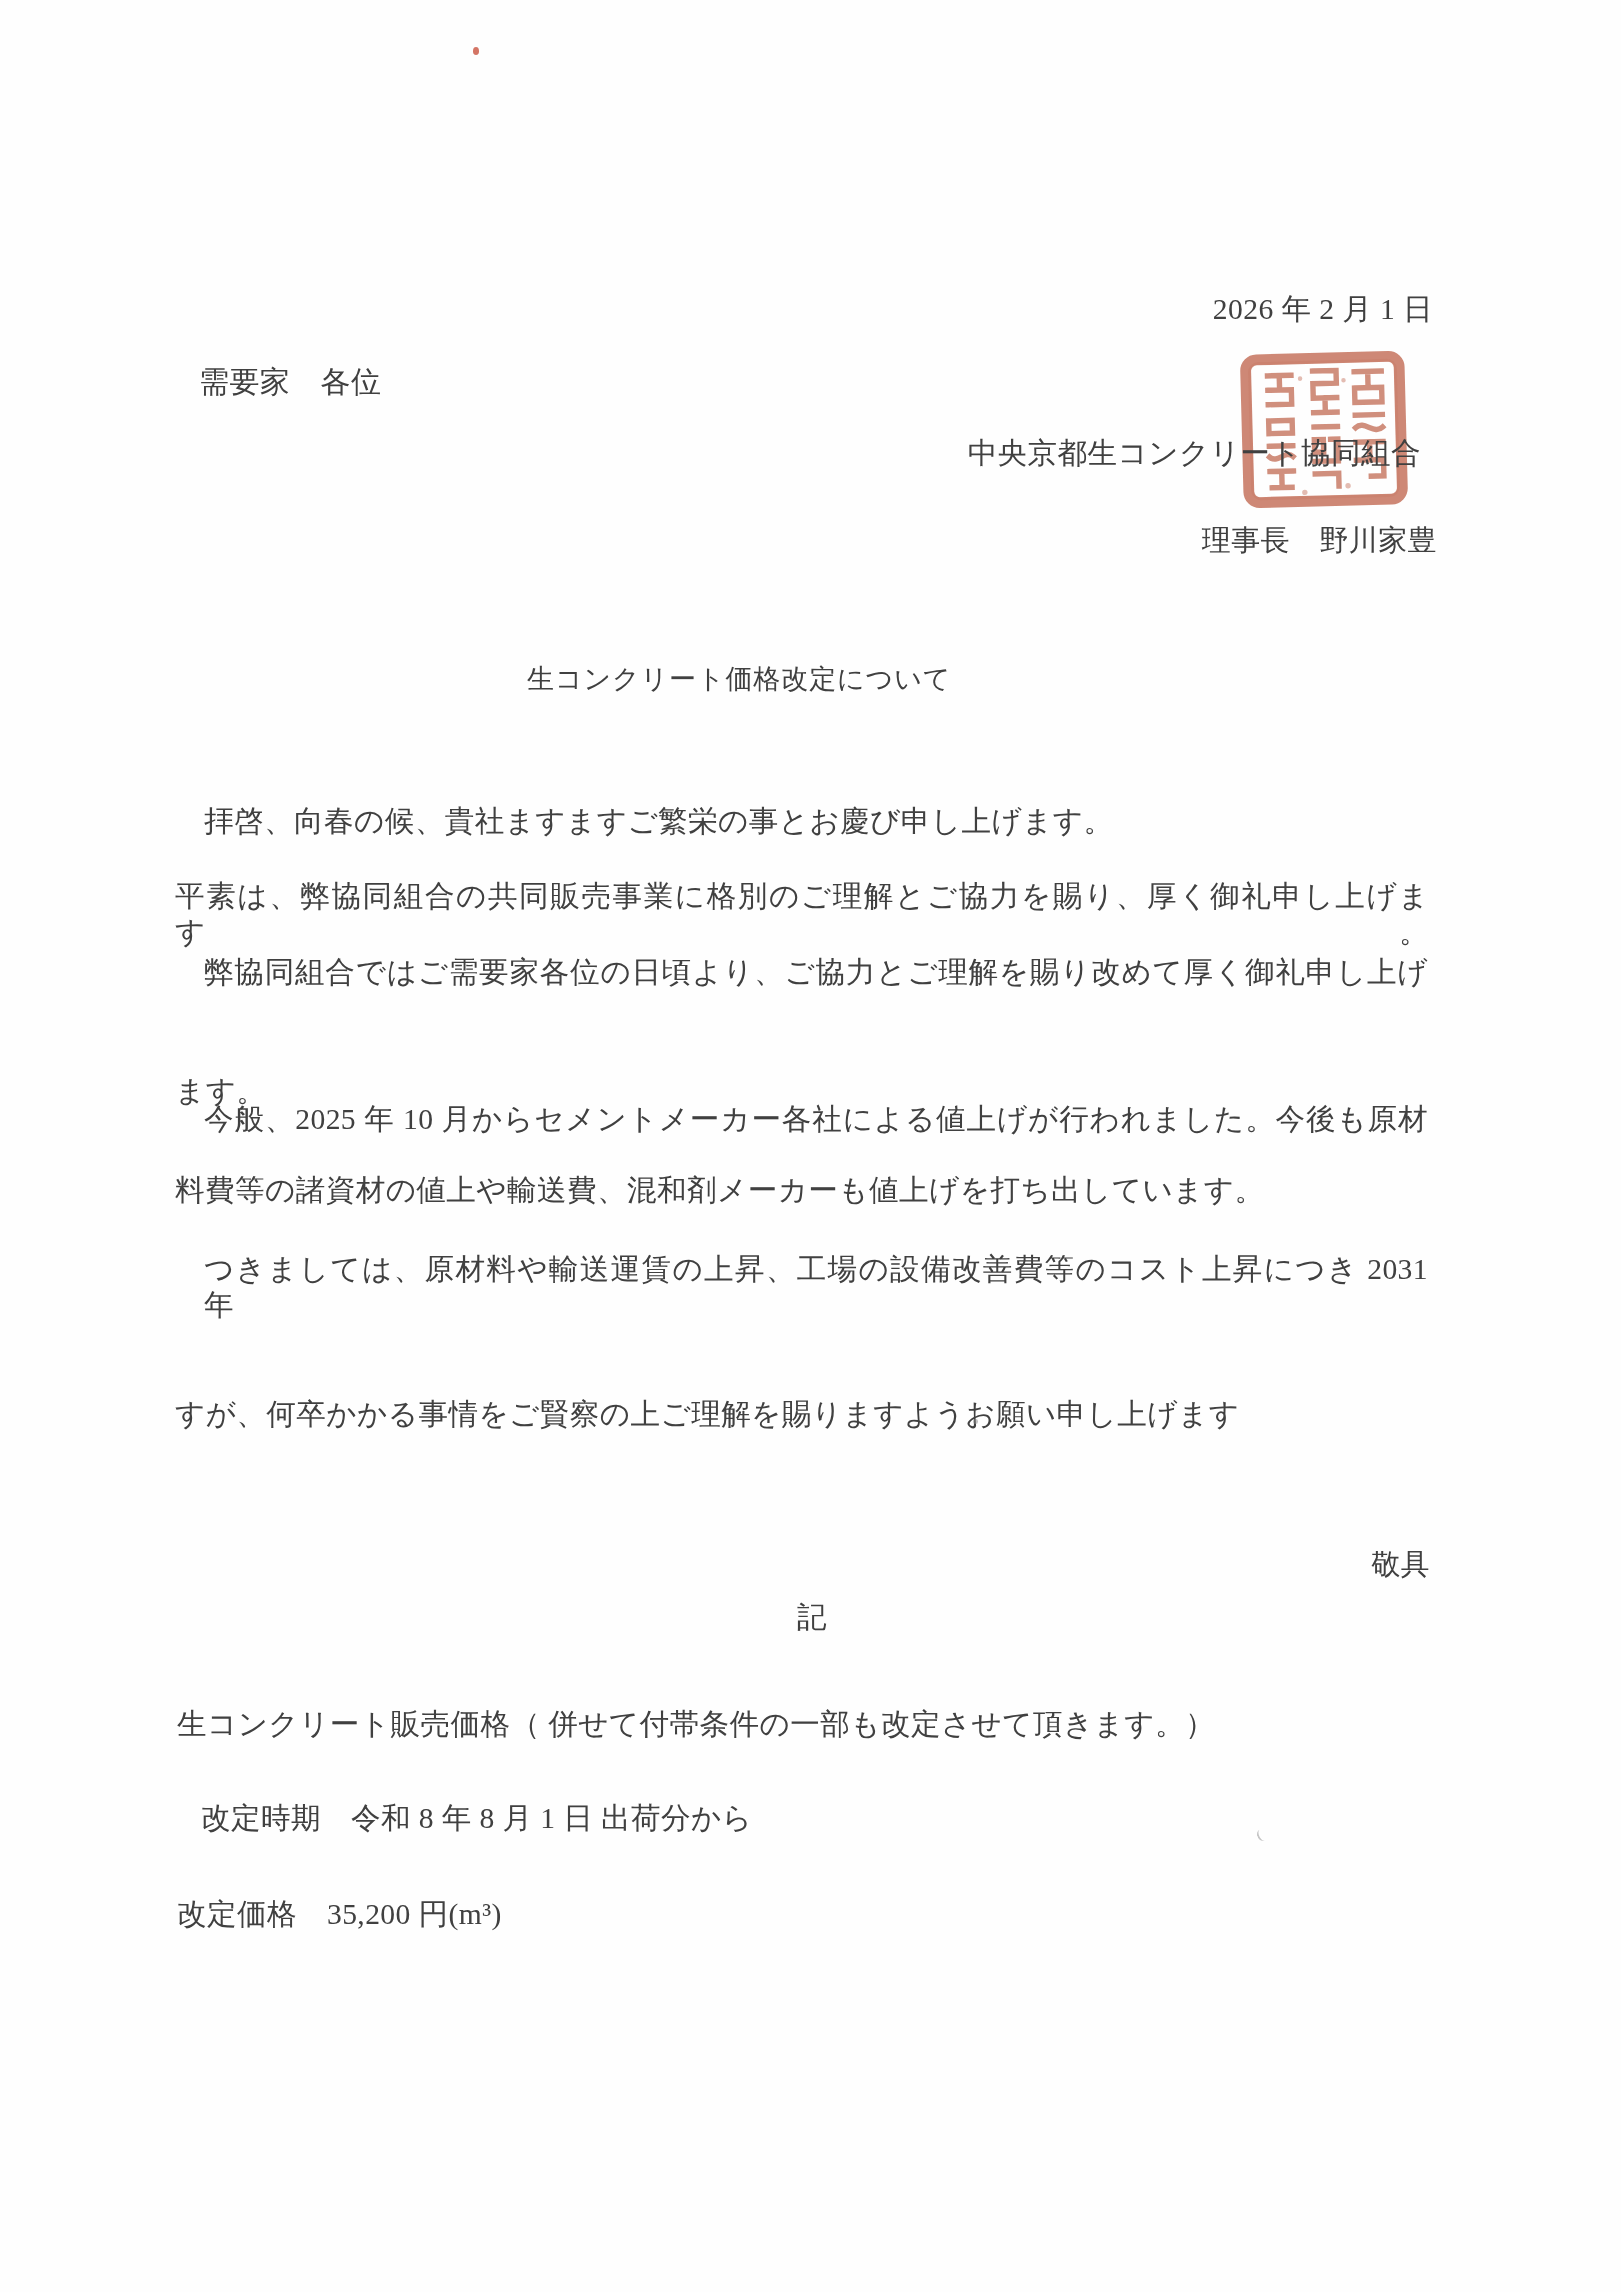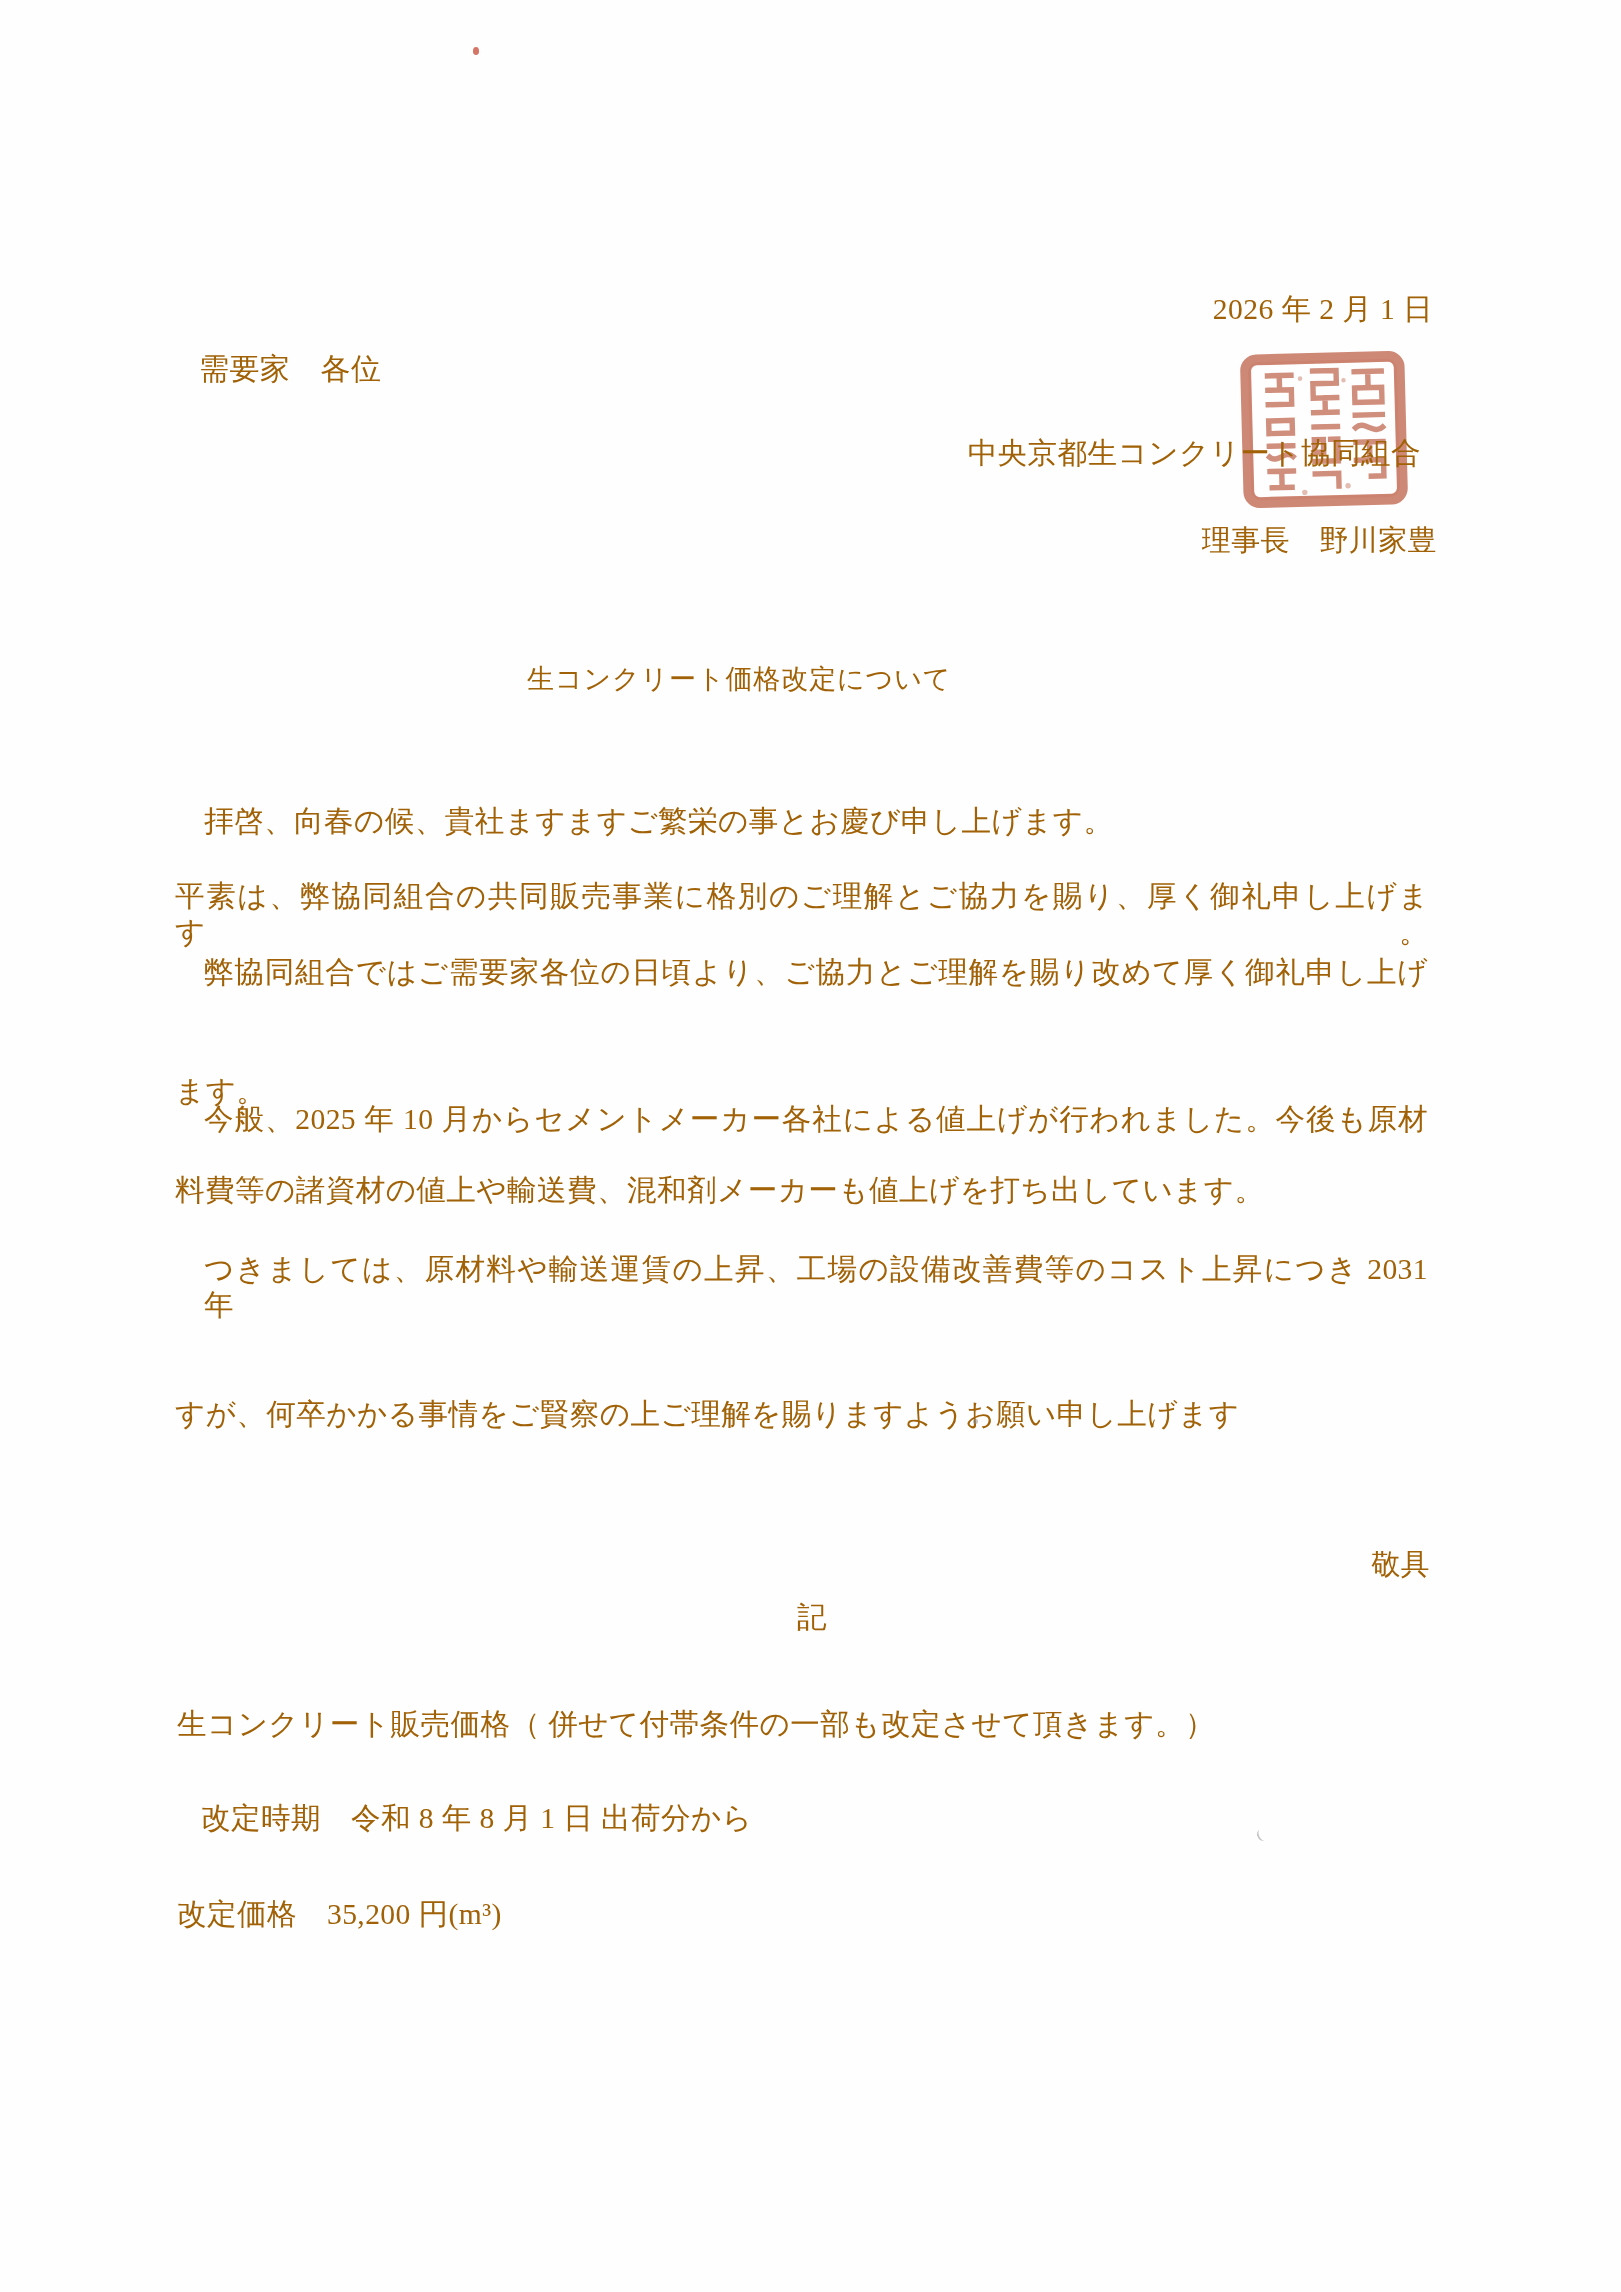--- a/index.html
+++ b/index.html
@@ -2,25 +2,25 @@
 <html lang="ja" style="font-size:14.3px"><head>
 <meta charset="utf-8">
 <style>
   html,body{margin:0;padding:0;background:#e8e8e8;}
   .page{
     position:relative;
     width:1621px;height:2293px;
     background:#fefefe;
     overflow:hidden;
     font-family:"Liberation Serif","DejaVu Serif",serif;
-    color:#a16207;
+    color:#404040;
   }
   .txt{position:absolute;white-space:pre;line-height:1.25;letter-spacing:0.4px;}
   .date{top:291px;right:188px;font-size:29.6px;}
-  .recipient{top:350px;left:199px;font-size:30px;}
+  .recipient{top:363px;left:199px;font-size:30px;}
   .org{top:435px;right:200px;font-size:29.6px;z-index:3;}
   .signer{top:522px;right:184px;font-size:29px;z-index:3;}
   .title{top:663px;left:527px;font-size:27px;letter-spacing:0.9px;}
   .bl{position:absolute;left:175px;font-size:29.6px;line-height:1.2;white-space:pre;letter-spacing:0.4px;}
   .indent{left:204px;}
   .justify{white-space:normal;text-align:justify;text-align-last:justify;}
   .bl.justify{width:1254px;}
   .bl.indent.justify{width:1224px;}
   .l0{top:804px;text-align:right;}  .l1{top:879px;}  .l2{top:955px;}
   .l3{top:1026px;margin-top:48px;} .l4{top:1102px;} .l5{top:1173px;}

